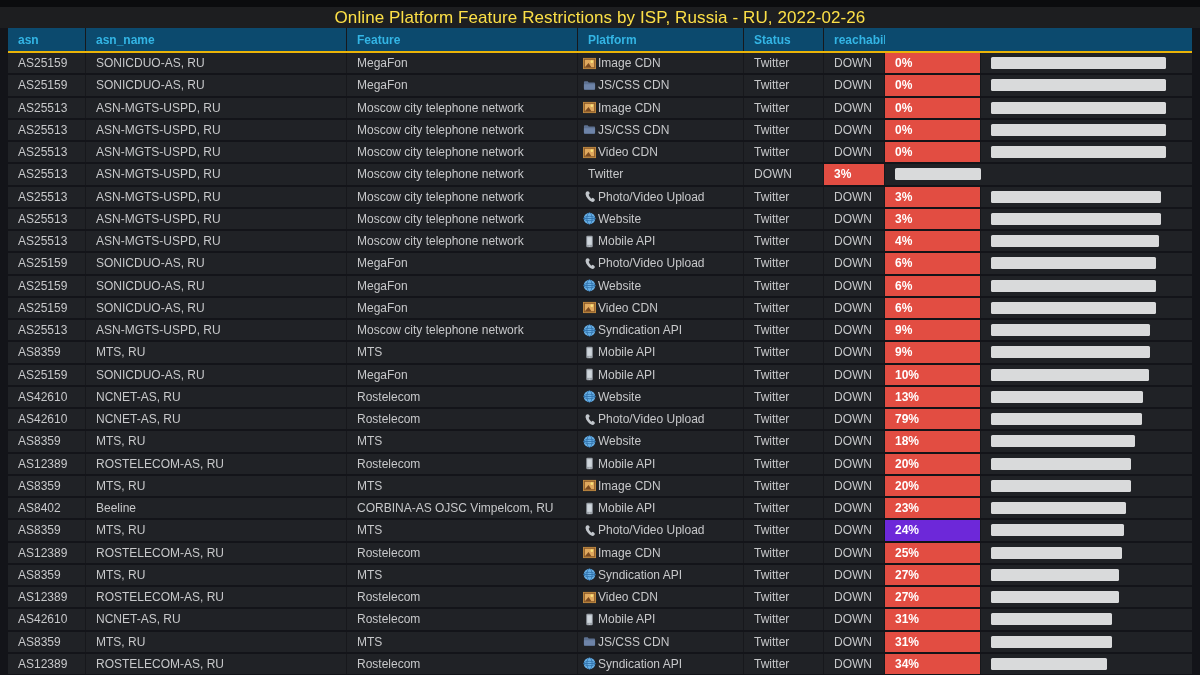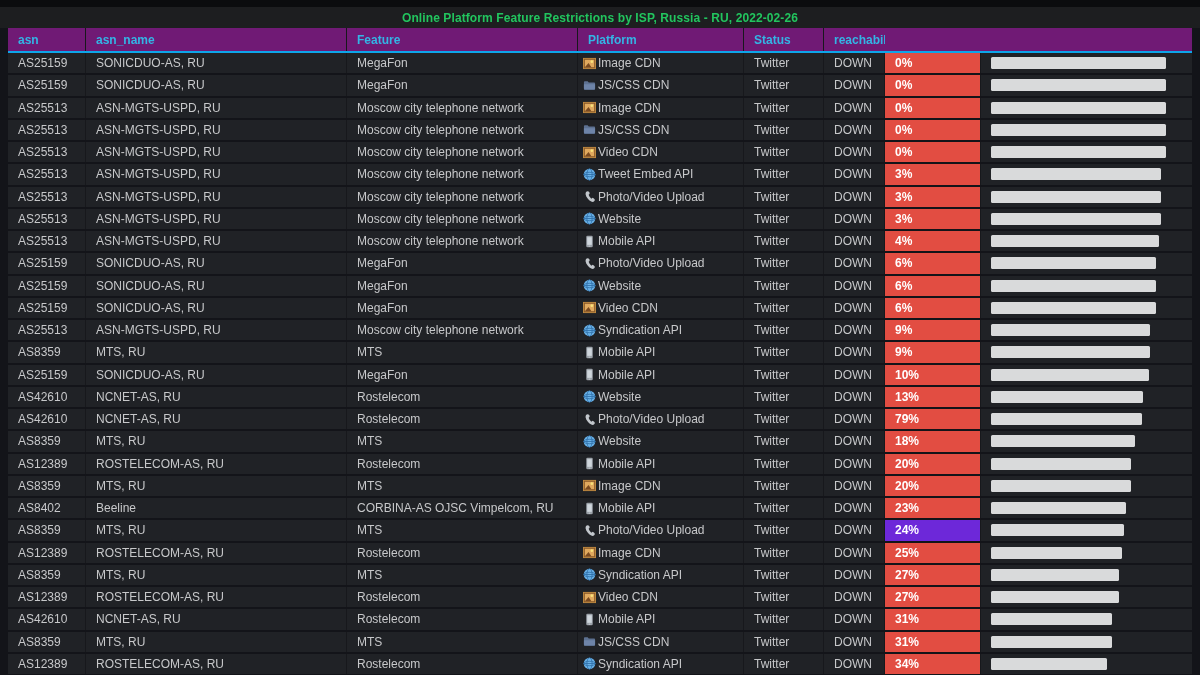--- a/index.html
+++ b/index.html
@@ -3,26 +3,26 @@
 <meta charset="utf-8">
 <style>
   html,body{margin:0;padding:0;background:#131419;font-family:"Liberation Sans",sans-serif;}
   #screen{position:relative;width:1200px;height:675px;background:#131419;overflow:hidden;}
 
   
   .top-strip{height:7px;background:#0b0c0e;}
 
   
   .panel-title{height:21px;background:#1d1e20;display:flex;align-items:center;justify-content:center;}
-  .panel-title span{color:#22c55e;font-size:12px;font-weight:bold;letter-spacing:.1px;}
+  .panel-title span{color:#fde047;font-size:17px;font-weight:normal;letter-spacing:.1px;}
 
   
   .table{margin:0 8px;width:1184px;}
   .tr,.thead{display:grid;grid-template-columns:78px 261px 231px 166px 80px 61px 96px 211px;}
-  .thead{height:23px;background:#701a75;border-bottom:2px solid #0ea5e9;}
+  .thead{height:23px;background:#0c4a6e;border-bottom:2px solid #eab308;}
   .th{display:flex;align-items:center;padding-left:10px;color:#33b5e5;font-size:12px;font-weight:bold;border-right:1px solid #17181c;box-sizing:border-box;overflow:hidden;white-space:nowrap;}
   .th:last-child{border-right:none;}
   .th .caret{font-size:8px;margin-left:5px;color:#33b5e5;}
 
   .tr{height:22.25px;background:#202226;border-bottom:2px solid #131419;box-sizing:border-box;}
   .td{display:flex;align-items:center;padding-left:10px;color:#c7c8ca;font-size:12px;border-right:1px solid #17181c;box-sizing:border-box;overflow:hidden;white-space:nowrap;}
   .td:last-child{border-right:none;}
 
   .c-feature{padding-left:5px;}
   .icon{display:none;margin-right:2px;line-height:0;flex:0 0 auto;}
@@ -198,611 +198,599 @@
     </div>
     <div class="td c-fail">
       <div class="bar" style="width: 175px; background: rgb(217, 218, 219);"></div>
     </div>
   </div>
 
   <div class="tr">
     <div class="td c-asn">AS25513</div>
     <div class="td c-asn-name">ASN-MGTS-USPD, RU</div>
     <div class="td c-isp">Moscow city telephone network</div>
+    <div class="td c-platform">Twitter</div>
+    <div class="td c-status">DOWN</div>
+    <div class="td c-reach">
+      <div class="reach-fill" style="background: rgb(226, 77, 66);">
+              <span>3%</span>
+            </div>
+    </div>
+    <div class="td c-fail">
+      <div class="bar" style="width: 169.75px; background: rgb(217, 218, 219);"></div>
+    </div>
+  </div>
+
+  <div class="tr">
+    <div class="td c-asn">AS25513</div>
+    <div class="td c-asn-name">ASN-MGTS-USPD, RU</div>
+    <div class="td c-isp">Moscow city telephone network</div>
+    <div class="td c-feature">
+
+      <span class="icon i-receiver show"><svg width="13" height="13" viewBox="0 0 14 14">
+                <path d="M3.2 2.2 q1.6-1.6 2.8-0.6 l1 1.2 q0.6 0.9-0.3 1.7 l-0.6 0.6 q0.3 1.8 2.8 4.2 l0.7-0.5 q0.9-0.7 1.7 0 l1.2 1.1 q0.9 1.1-0.7 2.4 q-1.7 1.4-4.8-1.1 q-2.1-1.7-3.5-4.1 q-1.5-2.8-0.3-4.9 Z" fill="#c2c7cc"></path>
+              </svg></span>
+
+      <span class="ftext">Photo/Video Upload</span>
+    </div>
+    <div class="td c-platform">Twitter</div>
+    <div class="td c-status">DOWN</div>
+    <div class="td c-reach">
+      <div class="reach-fill" style="background: rgb(226, 77, 66);">
+              <span>3%</span>
+            </div>
+    </div>
+    <div class="td c-fail">
+      <div class="bar" style="width: 169.75px; background: rgb(217, 218, 219);"></div>
+    </div>
+  </div>
+
+  <div class="tr">
+    <div class="td c-asn">AS25513</div>
+    <div class="td c-asn-name">ASN-MGTS-USPD, RU</div>
+    <div class="td c-isp">Moscow city telephone network</div>
     <div class="td c-feature">
       <span class="icon i-globe show"><svg width="13" height="13" viewBox="0 0 14 14">
                 <circle cx="7" cy="7" r="6.2" fill="#6ab2e8"></circle>
                 <g stroke="#2e6fa8" stroke-width="0.9" fill="none">
                   <ellipse cx="7" cy="7" rx="2.8" ry="6.2"></ellipse>
                   <ellipse cx="7" cy="7" rx="6.2" ry="2.4"></ellipse>
                   <line x1="0.8" y1="7" x2="13.2" y2="7"></line>
                 </g>
               </svg></span>
 
-      <span class="ftext">Tweet Embed API</span>
+      <span class="ftext">Website</span>
     </div>
     <div class="td c-platform">Twitter</div>
     <div class="td c-status">DOWN</div>
     <div class="td c-reach">
       <div class="reach-fill" style="background: rgb(226, 77, 66);">
               <span>3%</span>
             </div>
     </div>
     <div class="td c-fail">
       <div class="bar" style="width: 169.75px; background: rgb(217, 218, 219);"></div>
     </div>
   </div>
 
   <div class="tr">
     <div class="td c-asn">AS25513</div>
     <div class="td c-asn-name">ASN-MGTS-USPD, RU</div>
     <div class="td c-isp">Moscow city telephone network</div>
     <div class="td c-feature">
 
+      <span class="icon i-phone show"><svg width="13" height="13" viewBox="0 0 14 14">
+                <rect x="3.5" y="0.8" width="7" height="12.4" rx="1.4" fill="#9aa1a8"></rect>
+                <rect x="4.5" y="2.4" width="5" height="8.2" fill="#cfd6dc"></rect>
+                <rect x="6" y="11.6" width="2" height="0.9" rx="0.4" fill="#d6dadd"></rect>
+              </svg></span>
+      <span class="ftext">Mobile API</span>
+    </div>
+    <div class="td c-platform">Twitter</div>
+    <div class="td c-status">DOWN</div>
+    <div class="td c-reach">
+      <div class="reach-fill" style="background: rgb(226, 77, 66);">
+              <span>4%</span>
+            </div>
+    </div>
+    <div class="td c-fail">
+      <div class="bar" style="width: 168px; background: rgb(217, 218, 219);"></div>
+    </div>
+  </div>
+
+  <div class="tr">
+    <div class="td c-asn">AS25159</div>
+    <div class="td c-asn-name">SONICDUO-AS, RU</div>
+    <div class="td c-isp">MegaFon</div>
+    <div class="td c-feature">
+
       <span class="icon i-receiver show"><svg width="13" height="13" viewBox="0 0 14 14">
                 <path d="M3.2 2.2 q1.6-1.6 2.8-0.6 l1 1.2 q0.6 0.9-0.3 1.7 l-0.6 0.6 q0.3 1.8 2.8 4.2 l0.7-0.5 q0.9-0.7 1.7 0 l1.2 1.1 q0.9 1.1-0.7 2.4 q-1.7 1.4-4.8-1.1 q-2.1-1.7-3.5-4.1 q-1.5-2.8-0.3-4.9 Z" fill="#c2c7cc"></path>
               </svg></span>
 
       <span class="ftext">Photo/Video Upload</span>
     </div>
     <div class="td c-platform">Twitter</div>
     <div class="td c-status">DOWN</div>
     <div class="td c-reach">
       <div class="reach-fill" style="background: rgb(226, 77, 66);">
-              <span>3%</span>
-            </div>
-    </div>
-    <div class="td c-fail">
-      <div class="bar" style="width: 169.75px; background: rgb(217, 218, 219);"></div>
-    </div>
-  </div>
-
-  <div class="tr">
-    <div class="td c-asn">AS25513</div>
-    <div class="td c-asn-name">ASN-MGTS-USPD, RU</div>
-    <div class="td c-isp">Moscow city telephone network</div>
+              <span>6%</span>
+            </div>
+    </div>
+    <div class="td c-fail">
+      <div class="bar" style="width: 164.5px; background: rgb(217, 218, 219);"></div>
+    </div>
+  </div>
+
+  <div class="tr">
+    <div class="td c-asn">AS25159</div>
+    <div class="td c-asn-name">SONICDUO-AS, RU</div>
+    <div class="td c-isp">MegaFon</div>
     <div class="td c-feature">
       <span class="icon i-globe show"><svg width="13" height="13" viewBox="0 0 14 14">
                 <circle cx="7" cy="7" r="6.2" fill="#6ab2e8"></circle>
                 <g stroke="#2e6fa8" stroke-width="0.9" fill="none">
                   <ellipse cx="7" cy="7" rx="2.8" ry="6.2"></ellipse>
                   <ellipse cx="7" cy="7" rx="6.2" ry="2.4"></ellipse>
                   <line x1="0.8" y1="7" x2="13.2" y2="7"></line>
                 </g>
               </svg></span>
 
       <span class="ftext">Website</span>
     </div>
     <div class="td c-platform">Twitter</div>
     <div class="td c-status">DOWN</div>
     <div class="td c-reach">
       <div class="reach-fill" style="background: rgb(226, 77, 66);">
-              <span>3%</span>
-            </div>
-    </div>
-    <div class="td c-fail">
-      <div class="bar" style="width: 169.75px; background: rgb(217, 218, 219);"></div>
+              <span>6%</span>
+            </div>
+    </div>
+    <div class="td c-fail">
+      <div class="bar" style="width: 164.5px; background: rgb(217, 218, 219);"></div>
+    </div>
+  </div>
+
+  <div class="tr">
+    <div class="td c-asn">AS25159</div>
+    <div class="td c-asn-name">SONICDUO-AS, RU</div>
+    <div class="td c-isp">MegaFon</div>
+    <div class="td c-feature">
+
+      <span class="icon i-picture show"><svg width="13" height="13" viewBox="0 0 14 14">
+                <rect x="0.5" y="1.5" width="13" height="11" fill="#8a5a2a" stroke="#c08a40" stroke-width="1"></rect>
+                <rect x="2" y="3" width="10" height="8" fill="#e0a95e"></rect>
+                <circle cx="9.5" cy="5" r="1.4" fill="#f7e27a"></circle>
+                <path d="M2 11 L6 6.5 L9 11 Z" fill="#7a4a20"></path>
+              </svg></span>
+
+      <span class="ftext">Video CDN</span>
+    </div>
+    <div class="td c-platform">Twitter</div>
+    <div class="td c-status">DOWN</div>
+    <div class="td c-reach">
+      <div class="reach-fill" style="background: rgb(226, 77, 66);">
+              <span>6%</span>
+            </div>
+    </div>
+    <div class="td c-fail">
+      <div class="bar" style="width: 164.5px; background: rgb(217, 218, 219);"></div>
     </div>
   </div>
 
   <div class="tr">
     <div class="td c-asn">AS25513</div>
     <div class="td c-asn-name">ASN-MGTS-USPD, RU</div>
     <div class="td c-isp">Moscow city telephone network</div>
-    <div class="td c-feature">
-
-      <span class="icon i-phone show"><svg width="13" height="13" viewBox="0 0 14 14">
-                <rect x="3.5" y="0.8" width="7" height="12.4" rx="1.4" fill="#9aa1a8"></rect>
-                <rect x="4.5" y="2.4" width="5" height="8.2" fill="#cfd6dc"></rect>
-                <rect x="6" y="11.6" width="2" height="0.9" rx="0.4" fill="#d6dadd"></rect>
-              </svg></span>
-      <span class="ftext">Mobile API</span>
-    </div>
-    <div class="td c-platform">Twitter</div>
-    <div class="td c-status">DOWN</div>
-    <div class="td c-reach">
-      <div class="reach-fill" style="background: rgb(226, 77, 66);">
-              <span>4%</span>
-            </div>
-    </div>
-    <div class="td c-fail">
-      <div class="bar" style="width: 168px; background: rgb(217, 218, 219);"></div>
-    </div>
-  </div>
-
-  <div class="tr">
-    <div class="td c-asn">AS25159</div>
-    <div class="td c-asn-name">SONICDUO-AS, RU</div>
-    <div class="td c-isp">MegaFon</div>
-    <div class="td c-feature">
-
-      <span class="icon i-receiver show"><svg width="13" height="13" viewBox="0 0 14 14">
-                <path d="M3.2 2.2 q1.6-1.6 2.8-0.6 l1 1.2 q0.6 0.9-0.3 1.7 l-0.6 0.6 q0.3 1.8 2.8 4.2 l0.7-0.5 q0.9-0.7 1.7 0 l1.2 1.1 q0.9 1.1-0.7 2.4 q-1.7 1.4-4.8-1.1 q-2.1-1.7-3.5-4.1 q-1.5-2.8-0.3-4.9 Z" fill="#c2c7cc"></path>
-              </svg></span>
-
-      <span class="ftext">Photo/Video Upload</span>
-    </div>
-    <div class="td c-platform">Twitter</div>
-    <div class="td c-status">DOWN</div>
-    <div class="td c-reach">
-      <div class="reach-fill" style="background: rgb(226, 77, 66);">
-              <span>6%</span>
-            </div>
-    </div>
-    <div class="td c-fail">
-      <div class="bar" style="width: 164.5px; background: rgb(217, 218, 219);"></div>
-    </div>
-  </div>
-
-  <div class="tr">
-    <div class="td c-asn">AS25159</div>
-    <div class="td c-asn-name">SONICDUO-AS, RU</div>
-    <div class="td c-isp">MegaFon</div>
     <div class="td c-feature">
       <span class="icon i-globe show"><svg width="13" height="13" viewBox="0 0 14 14">
                 <circle cx="7" cy="7" r="6.2" fill="#6ab2e8"></circle>
                 <g stroke="#2e6fa8" stroke-width="0.9" fill="none">
                   <ellipse cx="7" cy="7" rx="2.8" ry="6.2"></ellipse>
                   <ellipse cx="7" cy="7" rx="6.2" ry="2.4"></ellipse>
                   <line x1="0.8" y1="7" x2="13.2" y2="7"></line>
                 </g>
               </svg></span>
 
-      <span class="ftext">Website</span>
-    </div>
-    <div class="td c-platform">Twitter</div>
-    <div class="td c-status">DOWN</div>
-    <div class="td c-reach">
-      <div class="reach-fill" style="background: rgb(226, 77, 66);">
-              <span>6%</span>
-            </div>
-    </div>
-    <div class="td c-fail">
-      <div class="bar" style="width: 164.5px; background: rgb(217, 218, 219);"></div>
+      <span class="ftext">Syndication API</span>
+    </div>
+    <div class="td c-platform">Twitter</div>
+    <div class="td c-status">DOWN</div>
+    <div class="td c-reach">
+      <div class="reach-fill" style="background: rgb(226, 77, 66);">
+              <span>9%</span>
+            </div>
+    </div>
+    <div class="td c-fail">
+      <div class="bar" style="width: 159.25px; background: rgb(217, 218, 219);"></div>
+    </div>
+  </div>
+
+  <div class="tr">
+    <div class="td c-asn">AS8359</div>
+    <div class="td c-asn-name">MTS, RU</div>
+    <div class="td c-isp">MTS</div>
+    <div class="td c-feature">
+
+      <span class="icon i-phone show"><svg width="13" height="13" viewBox="0 0 14 14">
+                <rect x="3.5" y="0.8" width="7" height="12.4" rx="1.4" fill="#9aa1a8"></rect>
+                <rect x="4.5" y="2.4" width="5" height="8.2" fill="#cfd6dc"></rect>
+                <rect x="6" y="11.6" width="2" height="0.9" rx="0.4" fill="#d6dadd"></rect>
+              </svg></span>
+      <span class="ftext">Mobile API</span>
+    </div>
+    <div class="td c-platform">Twitter</div>
+    <div class="td c-status">DOWN</div>
+    <div class="td c-reach">
+      <div class="reach-fill" style="background: rgb(226, 77, 66);">
+              <span>9%</span>
+            </div>
+    </div>
+    <div class="td c-fail">
+      <div class="bar" style="width: 159.25px; background: rgb(217, 218, 219);"></div>
     </div>
   </div>
 
   <div class="tr">
     <div class="td c-asn">AS25159</div>
     <div class="td c-asn-name">SONICDUO-AS, RU</div>
     <div class="td c-isp">MegaFon</div>
     <div class="td c-feature">
 
-      <span class="icon i-picture show"><svg width="13" height="13" viewBox="0 0 14 14">
-                <rect x="0.5" y="1.5" width="13" height="11" fill="#8a5a2a" stroke="#c08a40" stroke-width="1"></rect>
-                <rect x="2" y="3" width="10" height="8" fill="#e0a95e"></rect>
-                <circle cx="9.5" cy="5" r="1.4" fill="#f7e27a"></circle>
-                <path d="M2 11 L6 6.5 L9 11 Z" fill="#7a4a20"></path>
-              </svg></span>
-
-      <span class="ftext">Video CDN</span>
-    </div>
-    <div class="td c-platform">Twitter</div>
-    <div class="td c-status">DOWN</div>
-    <div class="td c-reach">
-      <div class="reach-fill" style="background: rgb(226, 77, 66);">
-              <span>6%</span>
-            </div>
-    </div>
-    <div class="td c-fail">
-      <div class="bar" style="width: 164.5px; background: rgb(217, 218, 219);"></div>
-    </div>
-  </div>
-
-  <div class="tr">
-    <div class="td c-asn">AS25513</div>
-    <div class="td c-asn-name">ASN-MGTS-USPD, RU</div>
-    <div class="td c-isp">Moscow city telephone network</div>
+      <span class="icon i-phone show"><svg width="13" height="13" viewBox="0 0 14 14">
+                <rect x="3.5" y="0.8" width="7" height="12.4" rx="1.4" fill="#9aa1a8"></rect>
+                <rect x="4.5" y="2.4" width="5" height="8.2" fill="#cfd6dc"></rect>
+                <rect x="6" y="11.6" width="2" height="0.9" rx="0.4" fill="#d6dadd"></rect>
+              </svg></span>
+      <span class="ftext">Mobile API</span>
+    </div>
+    <div class="td c-platform">Twitter</div>
+    <div class="td c-status">DOWN</div>
+    <div class="td c-reach">
+      <div class="reach-fill" style="background: rgb(226, 77, 66);">
+              <span>10%</span>
+            </div>
+    </div>
+    <div class="td c-fail">
+      <div class="bar" style="width: 157.5px; background: rgb(217, 218, 219);"></div>
+    </div>
+  </div>
+
+  <div class="tr">
+    <div class="td c-asn">AS42610</div>
+    <div class="td c-asn-name">NCNET-AS, RU</div>
+    <div class="td c-isp">Rostelecom</div>
     <div class="td c-feature">
       <span class="icon i-globe show"><svg width="13" height="13" viewBox="0 0 14 14">
                 <circle cx="7" cy="7" r="6.2" fill="#6ab2e8"></circle>
                 <g stroke="#2e6fa8" stroke-width="0.9" fill="none">
                   <ellipse cx="7" cy="7" rx="2.8" ry="6.2"></ellipse>
                   <ellipse cx="7" cy="7" rx="6.2" ry="2.4"></ellipse>
                   <line x1="0.8" y1="7" x2="13.2" y2="7"></line>
                 </g>
               </svg></span>
 
-      <span class="ftext">Syndication API</span>
-    </div>
-    <div class="td c-platform">Twitter</div>
-    <div class="td c-status">DOWN</div>
-    <div class="td c-reach">
-      <div class="reach-fill" style="background: rgb(226, 77, 66);">
-              <span>9%</span>
-            </div>
-    </div>
-    <div class="td c-fail">
-      <div class="bar" style="width: 159.25px; background: rgb(217, 218, 219);"></div>
+      <span class="ftext">Website</span>
+    </div>
+    <div class="td c-platform">Twitter</div>
+    <div class="td c-status">DOWN</div>
+    <div class="td c-reach">
+      <div class="reach-fill" style="background: rgb(226, 77, 66);">
+              <span>13%</span>
+            </div>
+    </div>
+    <div class="td c-fail">
+      <div class="bar" style="width: 152.25px; background: rgb(217, 218, 219);"></div>
+    </div>
+  </div>
+
+  <div class="tr">
+    <div class="td c-asn">AS42610</div>
+    <div class="td c-asn-name">NCNET-AS, RU</div>
+    <div class="td c-isp">Rostelecom</div>
+    <div class="td c-feature">
+
+      <span class="icon i-receiver show"><svg width="13" height="13" viewBox="0 0 14 14">
+                <path d="M3.2 2.2 q1.6-1.6 2.8-0.6 l1 1.2 q0.6 0.9-0.3 1.7 l-0.6 0.6 q0.3 1.8 2.8 4.2 l0.7-0.5 q0.9-0.7 1.7 0 l1.2 1.1 q0.9 1.1-0.7 2.4 q-1.7 1.4-4.8-1.1 q-2.1-1.7-3.5-4.1 q-1.5-2.8-0.3-4.9 Z" fill="#c2c7cc"></path>
+              </svg></span>
+
+      <span class="ftext">Photo/Video Upload</span>
+    </div>
+    <div class="td c-platform">Twitter</div>
+    <div class="td c-status">DOWN</div>
+    <div class="td c-reach">
+      <div class="reach-fill" style="background: rgb(226, 77, 66);">
+              <span>79%</span>
+            </div>
+    </div>
+    <div class="td c-fail">
+      <div class="bar" style="width: 150.5px; background: rgb(217, 218, 219);"></div>
     </div>
   </div>
 
   <div class="tr">
     <div class="td c-asn">AS8359</div>
     <div class="td c-asn-name">MTS, RU</div>
     <div class="td c-isp">MTS</div>
-    <div class="td c-feature">
-
-      <span class="icon i-phone show"><svg width="13" height="13" viewBox="0 0 14 14">
-                <rect x="3.5" y="0.8" width="7" height="12.4" rx="1.4" fill="#9aa1a8"></rect>
-                <rect x="4.5" y="2.4" width="5" height="8.2" fill="#cfd6dc"></rect>
-                <rect x="6" y="11.6" width="2" height="0.9" rx="0.4" fill="#d6dadd"></rect>
-              </svg></span>
-      <span class="ftext">Mobile API</span>
-    </div>
-    <div class="td c-platform">Twitter</div>
-    <div class="td c-status">DOWN</div>
-    <div class="td c-reach">
-      <div class="reach-fill" style="background: rgb(226, 77, 66);">
-              <span>9%</span>
-            </div>
-    </div>
-    <div class="td c-fail">
-      <div class="bar" style="width: 159.25px; background: rgb(217, 218, 219);"></div>
-    </div>
-  </div>
-
-  <div class="tr">
-    <div class="td c-asn">AS25159</div>
-    <div class="td c-asn-name">SONICDUO-AS, RU</div>
-    <div class="td c-isp">MegaFon</div>
-    <div class="td c-feature">
-
-      <span class="icon i-phone show"><svg width="13" height="13" viewBox="0 0 14 14">
-                <rect x="3.5" y="0.8" width="7" height="12.4" rx="1.4" fill="#9aa1a8"></rect>
-                <rect x="4.5" y="2.4" width="5" height="8.2" fill="#cfd6dc"></rect>
-                <rect x="6" y="11.6" width="2" height="0.9" rx="0.4" fill="#d6dadd"></rect>
-              </svg></span>
-      <span class="ftext">Mobile API</span>
-    </div>
-    <div class="td c-platform">Twitter</div>
-    <div class="td c-status">DOWN</div>
-    <div class="td c-reach">
-      <div class="reach-fill" style="background: rgb(226, 77, 66);">
-              <span>10%</span>
-            </div>
-    </div>
-    <div class="td c-fail">
-      <div class="bar" style="width: 157.5px; background: rgb(217, 218, 219);"></div>
-    </div>
-  </div>
-
-  <div class="tr">
-    <div class="td c-asn">AS42610</div>
-    <div class="td c-asn-name">NCNET-AS, RU</div>
-    <div class="td c-isp">Rostelecom</div>
     <div class="td c-feature">
       <span class="icon i-globe show"><svg width="13" height="13" viewBox="0 0 14 14">
                 <circle cx="7" cy="7" r="6.2" fill="#6ab2e8"></circle>
                 <g stroke="#2e6fa8" stroke-width="0.9" fill="none">
                   <ellipse cx="7" cy="7" rx="2.8" ry="6.2"></ellipse>
                   <ellipse cx="7" cy="7" rx="6.2" ry="2.4"></ellipse>
                   <line x1="0.8" y1="7" x2="13.2" y2="7"></line>
                 </g>
               </svg></span>
 
       <span class="ftext">Website</span>
     </div>
     <div class="td c-platform">Twitter</div>
     <div class="td c-status">DOWN</div>
     <div class="td c-reach">
       <div class="reach-fill" style="background: rgb(226, 77, 66);">
-              <span>13%</span>
-            </div>
-    </div>
-    <div class="td c-fail">
-      <div class="bar" style="width: 152.25px; background: rgb(217, 218, 219);"></div>
-    </div>
-  </div>
-
-  <div class="tr">
-    <div class="td c-asn">AS42610</div>
-    <div class="td c-asn-name">NCNET-AS, RU</div>
+              <span>18%</span>
+            </div>
+    </div>
+    <div class="td c-fail">
+      <div class="bar" style="width: 143.5px; background: rgb(217, 218, 219);"></div>
+    </div>
+  </div>
+
+  <div class="tr">
+    <div class="td c-asn">AS12389</div>
+    <div class="td c-asn-name">ROSTELECOM-AS, RU</div>
     <div class="td c-isp">Rostelecom</div>
+    <div class="td c-feature">
+
+      <span class="icon i-phone show"><svg width="13" height="13" viewBox="0 0 14 14">
+                <rect x="3.5" y="0.8" width="7" height="12.4" rx="1.4" fill="#9aa1a8"></rect>
+                <rect x="4.5" y="2.4" width="5" height="8.2" fill="#cfd6dc"></rect>
+                <rect x="6" y="11.6" width="2" height="0.9" rx="0.4" fill="#d6dadd"></rect>
+              </svg></span>
+      <span class="ftext">Mobile API</span>
+    </div>
+    <div class="td c-platform">Twitter</div>
+    <div class="td c-status">DOWN</div>
+    <div class="td c-reach">
+      <div class="reach-fill" style="background: rgb(226, 77, 66);">
+              <span>20%</span>
+            </div>
+    </div>
+    <div class="td c-fail">
+      <div class="bar" style="width: 140px; background: rgb(217, 218, 219);"></div>
+    </div>
+  </div>
+
+  <div class="tr">
+    <div class="td c-asn">AS8359</div>
+    <div class="td c-asn-name">MTS, RU</div>
+    <div class="td c-isp">MTS</div>
+    <div class="td c-feature">
+
+      <span class="icon i-picture show"><svg width="13" height="13" viewBox="0 0 14 14">
+                <rect x="0.5" y="1.5" width="13" height="11" fill="#8a5a2a" stroke="#c08a40" stroke-width="1"></rect>
+                <rect x="2" y="3" width="10" height="8" fill="#e0a95e"></rect>
+                <circle cx="9.5" cy="5" r="1.4" fill="#f7e27a"></circle>
+                <path d="M2 11 L6 6.5 L9 11 Z" fill="#7a4a20"></path>
+              </svg></span>
+
+      <span class="ftext">Image CDN</span>
+    </div>
+    <div class="td c-platform">Twitter</div>
+    <div class="td c-status">DOWN</div>
+    <div class="td c-reach">
+      <div class="reach-fill" style="background: rgb(226, 77, 66);">
+              <span>20%</span>
+            </div>
+    </div>
+    <div class="td c-fail">
+      <div class="bar" style="width: 140px; background: rgb(217, 218, 219);"></div>
+    </div>
+  </div>
+
+  <div class="tr">
+    <div class="td c-asn">AS8402</div>
+    <div class="td c-isp">Beeline</div>
+    <div class="td c-asn-name">CORBINA-AS OJSC Vimpelcom, RU</div>
+    <div class="td c-feature">
+
+      <span class="icon i-phone show"><svg width="13" height="13" viewBox="0 0 14 14">
+                <rect x="3.5" y="0.8" width="7" height="12.4" rx="1.4" fill="#9aa1a8"></rect>
+                <rect x="4.5" y="2.4" width="5" height="8.2" fill="#cfd6dc"></rect>
+                <rect x="6" y="11.6" width="2" height="0.9" rx="0.4" fill="#d6dadd"></rect>
+              </svg></span>
+      <span class="ftext">Mobile API</span>
+    </div>
+    <div class="td c-platform">Twitter</div>
+    <div class="td c-status">DOWN</div>
+    <div class="td c-reach">
+      <div class="reach-fill" style="background: rgb(226, 77, 66); align-items: center;">
+              <span>23%</span>
+            </div>
+    </div>
+    <div class="td c-fail">
+      <div class="bar" style="width: 134.75px; background: rgb(217, 218, 219);"></div>
+    </div>
+  </div>
+
+  <div class="tr">
+    <div class="td c-asn">AS8359</div>
+    <div class="td c-asn-name">MTS, RU</div>
+    <div class="td c-isp">MTS</div>
     <div class="td c-feature">
 
       <span class="icon i-receiver show"><svg width="13" height="13" viewBox="0 0 14 14">
                 <path d="M3.2 2.2 q1.6-1.6 2.8-0.6 l1 1.2 q0.6 0.9-0.3 1.7 l-0.6 0.6 q0.3 1.8 2.8 4.2 l0.7-0.5 q0.9-0.7 1.7 0 l1.2 1.1 q0.9 1.1-0.7 2.4 q-1.7 1.4-4.8-1.1 q-2.1-1.7-3.5-4.1 q-1.5-2.8-0.3-4.9 Z" fill="#c2c7cc"></path>
               </svg></span>
 
       <span class="ftext">Photo/Video Upload</span>
     </div>
     <div class="td c-platform">Twitter</div>
     <div class="td c-status">DOWN</div>
     <div class="td c-reach">
-      <div class="reach-fill" style="background: rgb(226, 77, 66);">
-              <span>79%</span>
-            </div>
-    </div>
-    <div class="td c-fail">
-      <div class="bar" style="width: 150.5px; background: rgb(217, 218, 219);"></div>
+      <div class="reach-fill" style="background: #6d28d9;">
+              <span>24%</span>
+            </div>
+    </div>
+    <div class="td c-fail">
+      <div class="bar" style="width: 133px; background: rgb(217, 218, 219);"></div>
+    </div>
+  </div>
+
+  <div class="tr">
+    <div class="td c-asn">AS12389</div>
+    <div class="td c-asn-name">ROSTELECOM-AS, RU</div>
+    <div class="td c-isp">Rostelecom</div>
+    <div class="td c-feature">
+
+      <span class="icon i-picture show"><svg width="13" height="13" viewBox="0 0 14 14">
+                <rect x="0.5" y="1.5" width="13" height="11" fill="#8a5a2a" stroke="#c08a40" stroke-width="1"></rect>
+                <rect x="2" y="3" width="10" height="8" fill="#e0a95e"></rect>
+                <circle cx="9.5" cy="5" r="1.4" fill="#f7e27a"></circle>
+                <path d="M2 11 L6 6.5 L9 11 Z" fill="#7a4a20"></path>
+              </svg></span>
+
+      <span class="ftext">Image CDN</span>
+    </div>
+    <div class="td c-platform">Twitter</div>
+    <div class="td c-status">DOWN</div>
+    <div class="td c-reach">
+      <div class="reach-fill" style="background: rgb(226, 77, 66);">
+              <span>25%</span>
+            </div>
+    </div>
+    <div class="td c-fail">
+      <div class="bar" style="width: 131.25px; background: rgb(217, 218, 219);"></div>
     </div>
   </div>
 
   <div class="tr">
     <div class="td c-asn">AS8359</div>
     <div class="td c-asn-name">MTS, RU</div>
     <div class="td c-isp">MTS</div>
     <div class="td c-feature">
       <span class="icon i-globe show"><svg width="13" height="13" viewBox="0 0 14 14">
                 <circle cx="7" cy="7" r="6.2" fill="#6ab2e8"></circle>
                 <g stroke="#2e6fa8" stroke-width="0.9" fill="none">
                   <ellipse cx="7" cy="7" rx="2.8" ry="6.2"></ellipse>
                   <ellipse cx="7" cy="7" rx="6.2" ry="2.4"></ellipse>
                   <line x1="0.8" y1="7" x2="13.2" y2="7"></line>
                 </g>
               </svg></span>
 
-      <span class="ftext">Website</span>
-    </div>
-    <div class="td c-platform">Twitter</div>
-    <div class="td c-status">DOWN</div>
-    <div class="td c-reach">
-      <div class="reach-fill" style="background: rgb(226, 77, 66);">
-              <span>18%</span>
-            </div>
-    </div>
-    <div class="td c-fail">
-      <div class="bar" style="width: 143.5px; background: rgb(217, 218, 219);"></div>
+      <span class="ftext">Syndication API</span>
+    </div>
+    <div class="td c-platform">Twitter</div>
+    <div class="td c-status">DOWN</div>
+    <div class="td c-reach">
+      <div class="reach-fill" style="background: rgb(226, 77, 66);">
+              <span>27%</span>
+            </div>
+    </div>
+    <div class="td c-fail">
+      <div class="bar" style="width: 127.75px; background: rgb(217, 218, 219);"></div>
     </div>
   </div>
 
   <div class="tr">
     <div class="td c-asn">AS12389</div>
     <div class="td c-asn-name">ROSTELECOM-AS, RU</div>
     <div class="td c-isp">Rostelecom</div>
-    <div class="td c-feature">
-
-      <span class="icon i-phone show"><svg width="13" height="13" viewBox="0 0 14 14">
-                <rect x="3.5" y="0.8" width="7" height="12.4" rx="1.4" fill="#9aa1a8"></rect>
-                <rect x="4.5" y="2.4" width="5" height="8.2" fill="#cfd6dc"></rect>
-                <rect x="6" y="11.6" width="2" height="0.9" rx="0.4" fill="#d6dadd"></rect>
-              </svg></span>
-      <span class="ftext">Mobile API</span>
-    </div>
-    <div class="td c-platform">Twitter</div>
-    <div class="td c-status">DOWN</div>
-    <div class="td c-reach">
-      <div class="reach-fill" style="background: rgb(226, 77, 66);">
-              <span>20%</span>
-            </div>
-    </div>
-    <div class="td c-fail">
-      <div class="bar" style="width: 140px; background: rgb(217, 218, 219);"></div>
-    </div>
-  </div>
-
-  <div class="tr">
-    <div class="td c-asn">AS8359</div>
-    <div class="td c-asn-name">MTS, RU</div>
-    <div class="td c-isp">MTS</div>
     <div class="td c-feature">
 
       <span class="icon i-picture show"><svg width="13" height="13" viewBox="0 0 14 14">
                 <rect x="0.5" y="1.5" width="13" height="11" fill="#8a5a2a" stroke="#c08a40" stroke-width="1"></rect>
                 <rect x="2" y="3" width="10" height="8" fill="#e0a95e"></rect>
                 <circle cx="9.5" cy="5" r="1.4" fill="#f7e27a"></circle>
                 <path d="M2 11 L6 6.5 L9 11 Z" fill="#7a4a20"></path>
               </svg></span>
 
-      <span class="ftext">Image CDN</span>
-    </div>
-    <div class="td c-platform">Twitter</div>
-    <div class="td c-status">DOWN</div>
-    <div class="td c-reach">
-      <div class="reach-fill" style="background: rgb(226, 77, 66);">
-              <span>20%</span>
-            </div>
-    </div>
-    <div class="td c-fail">
-      <div class="bar" style="width: 140px; background: rgb(217, 218, 219);"></div>
-    </div>
-  </div>
-
-  <div class="tr">
-    <div class="td c-asn">AS8402</div>
-    <div class="td c-isp">Beeline</div>
-    <div class="td c-asn-name">CORBINA-AS OJSC Vimpelcom, RU</div>
+      <span class="ftext">Video CDN</span>
+    </div>
+    <div class="td c-platform">Twitter</div>
+    <div class="td c-status">DOWN</div>
+    <div class="td c-reach">
+      <div class="reach-fill" style="background: rgb(226, 77, 66);">
+              <span>27%</span>
+            </div>
+    </div>
+    <div class="td c-fail">
+      <div class="bar" style="width: 127.75px; background: rgb(217, 218, 219);"></div>
+    </div>
+  </div>
+
+  <div class="tr">
+    <div class="td c-asn">AS42610</div>
+    <div class="td c-asn-name">NCNET-AS, RU</div>
+    <div class="td c-isp">Rostelecom</div>
     <div class="td c-feature">
 
       <span class="icon i-phone show"><svg width="13" height="13" viewBox="0 0 14 14">
                 <rect x="3.5" y="0.8" width="7" height="12.4" rx="1.4" fill="#9aa1a8"></rect>
                 <rect x="4.5" y="2.4" width="5" height="8.2" fill="#cfd6dc"></rect>
                 <rect x="6" y="11.6" width="2" height="0.9" rx="0.4" fill="#d6dadd"></rect>
               </svg></span>
       <span class="ftext">Mobile API</span>
     </div>
     <div class="td c-platform">Twitter</div>
     <div class="td c-status">DOWN</div>
     <div class="td c-reach">
-      <div class="reach-fill" style="background: rgb(226, 77, 66); align-items: center;">
-              <span>23%</span>
-            </div>
-    </div>
-    <div class="td c-fail">
-      <div class="bar" style="width: 134.75px; background: rgb(217, 218, 219);"></div>
+      <div class="reach-fill" style="background: rgb(226, 77, 66);">
+              <span>31%</span>
+            </div>
+    </div>
+    <div class="td c-fail">
+      <div class="bar" style="width: 120.75px; background: rgb(217, 218, 219);"></div>
     </div>
   </div>
 
   <div class="tr">
     <div class="td c-asn">AS8359</div>
     <div class="td c-asn-name">MTS, RU</div>
     <div class="td c-isp">MTS</div>
     <div class="td c-feature">
 
-      <span class="icon i-receiver show"><svg width="13" height="13" viewBox="0 0 14 14">
-                <path d="M3.2 2.2 q1.6-1.6 2.8-0.6 l1 1.2 q0.6 0.9-0.3 1.7 l-0.6 0.6 q0.3 1.8 2.8 4.2 l0.7-0.5 q0.9-0.7 1.7 0 l1.2 1.1 q0.9 1.1-0.7 2.4 q-1.7 1.4-4.8-1.1 q-2.1-1.7-3.5-4.1 q-1.5-2.8-0.3-4.9 Z" fill="#c2c7cc"></path>
-              </svg></span>
-
-      <span class="ftext">Photo/Video Upload</span>
-    </div>
-    <div class="td c-platform">Twitter</div>
-    <div class="td c-status">DOWN</div>
-    <div class="td c-reach">
-      <div class="reach-fill" style="background: #6d28d9;">
-              <span>24%</span>
-            </div>
-    </div>
-    <div class="td c-fail">
-      <div class="bar" style="width: 133px; background: rgb(217, 218, 219);"></div>
+      <span class="icon i-folder show"><svg width="13" height="13" viewBox="0 0 14 14">
+                <path d="M1 3.5 q0-1 1-1 h3 l1.2 1.4 h5.8 q1 0 1 1 v6 q0 1-1 1 h-10 q-1 0-1-1 Z" fill="#5d7191"></path>
+                <path d="M1 5.6 h12 v4.3 q0 1-1 1 h-10 q-1 0-1-1 Z" fill="#6e84a8"></path>
+              </svg></span>
+
+      <span class="ftext">JS/CSS CDN</span>
+    </div>
+    <div class="td c-platform">Twitter</div>
+    <div class="td c-status">DOWN</div>
+    <div class="td c-reach">
+      <div class="reach-fill" style="background: rgb(226, 77, 66);">
+              <span>31%</span>
+            </div>
+    </div>
+    <div class="td c-fail">
+      <div class="bar" style="width: 120.75px; background: rgb(217, 218, 219);"></div>
     </div>
   </div>
 
   <div class="tr">
     <div class="td c-asn">AS12389</div>
     <div class="td c-asn-name">ROSTELECOM-AS, RU</div>
     <div class="td c-isp">Rostelecom</div>
-    <div class="td c-feature">
-
-      <span class="icon i-picture show"><svg width="13" height="13" viewBox="0 0 14 14">
-                <rect x="0.5" y="1.5" width="13" height="11" fill="#8a5a2a" stroke="#c08a40" stroke-width="1"></rect>
-                <rect x="2" y="3" width="10" height="8" fill="#e0a95e"></rect>
-                <circle cx="9.5" cy="5" r="1.4" fill="#f7e27a"></circle>
-                <path d="M2 11 L6 6.5 L9 11 Z" fill="#7a4a20"></path>
-              </svg></span>
-
-      <span class="ftext">Image CDN</span>
-    </div>
-    <div class="td c-platform">Twitter</div>
-    <div class="td c-status">DOWN</div>
-    <div class="td c-reach">
-      <div class="reach-fill" style="background: rgb(226, 77, 66);">
-              <span>25%</span>
-            </div>
-    </div>
-    <div class="td c-fail">
-      <div class="bar" style="width: 131.25px; background: rgb(217, 218, 219);"></div>
-    </div>
-  </div>
-
-  <div class="tr">
-    <div class="td c-asn">AS8359</div>
-    <div class="td c-asn-name">MTS, RU</div>
-    <div class="td c-isp">MTS</div>
     <div class="td c-feature">
       <span class="icon i-globe show"><svg width="13" height="13" viewBox="0 0 14 14">
                 <circle cx="7" cy="7" r="6.2" fill="#6ab2e8"></circle>
                 <g stroke="#2e6fa8" stroke-width="0.9" fill="none">
                   <ellipse cx="7" cy="7" rx="2.8" ry="6.2"></ellipse>
                   <ellipse cx="7" cy="7" rx="6.2" ry="2.4"></ellipse>
                   <line x1="0.8" y1="7" x2="13.2" y2="7"></line>
                 </g>
               </svg></span>
 
       <span class="ftext">Syndication API</span>
     </div>
     <div class="td c-platform">Twitter</div>
     <div class="td c-status">DOWN</div>
     <div class="td c-reach">
       <div class="reach-fill" style="background: rgb(226, 77, 66);">
-              <span>27%</span>
-            </div>
-    </div>
-    <div class="td c-fail">
-      <div class="bar" style="width: 127.75px; background: rgb(217, 218, 219);"></div>
-    </div>
-  </div>
-
-  <div class="tr">
-    <div class="td c-asn">AS12389</div>
-    <div class="td c-asn-name">ROSTELECOM-AS, RU</div>
-    <div class="td c-isp">Rostelecom</div>
-    <div class="td c-feature">
-
-      <span class="icon i-picture show"><svg width="13" height="13" viewBox="0 0 14 14">
-                <rect x="0.5" y="1.5" width="13" height="11" fill="#8a5a2a" stroke="#c08a40" stroke-width="1"></rect>
-                <rect x="2" y="3" width="10" height="8" fill="#e0a95e"></rect>
-                <circle cx="9.5" cy="5" r="1.4" fill="#f7e27a"></circle>
-                <path d="M2 11 L6 6.5 L9 11 Z" fill="#7a4a20"></path>
-              </svg></span>
-
-      <span class="ftext">Video CDN</span>
-    </div>
-    <div class="td c-platform">Twitter</div>
-    <div class="td c-status">DOWN</div>
-    <div class="td c-reach">
-      <div class="reach-fill" style="background: rgb(226, 77, 66);">
-              <span>27%</span>
-            </div>
-    </div>
-    <div class="td c-fail">
-      <div class="bar" style="width: 127.75px; background: rgb(217, 218, 219);"></div>
-    </div>
-  </div>
-
-  <div class="tr">
-    <div class="td c-asn">AS42610</div>
-    <div class="td c-asn-name">NCNET-AS, RU</div>
-    <div class="td c-isp">Rostelecom</div>
-    <div class="td c-feature">
-
-      <span class="icon i-phone show"><svg width="13" height="13" viewBox="0 0 14 14">
-                <rect x="3.5" y="0.8" width="7" height="12.4" rx="1.4" fill="#9aa1a8"></rect>
-                <rect x="4.5" y="2.4" width="5" height="8.2" fill="#cfd6dc"></rect>
-                <rect x="6" y="11.6" width="2" height="0.9" rx="0.4" fill="#d6dadd"></rect>
-              </svg></span>
-      <span class="ftext">Mobile API</span>
-    </div>
-    <div class="td c-platform">Twitter</div>
-    <div class="td c-status">DOWN</div>
-    <div class="td c-reach">
-      <div class="reach-fill" style="background: rgb(226, 77, 66);">
-              <span>31%</span>
-            </div>
-    </div>
-    <div class="td c-fail">
-      <div class="bar" style="width: 120.75px; background: rgb(217, 218, 219);"></div>
-    </div>
-  </div>
-
-  <div class="tr">
-    <div class="td c-asn">AS8359</div>
-    <div class="td c-asn-name">MTS, RU</div>
-    <div class="td c-isp">MTS</div>
-    <div class="td c-feature">
-
-      <span class="icon i-folder show"><svg width="13" height="13" viewBox="0 0 14 14">
-                <path d="M1 3.5 q0-1 1-1 h3 l1.2 1.4 h5.8 q1 0 1 1 v6 q0 1-1 1 h-10 q-1 0-1-1 Z" fill="#5d7191"></path>
-                <path d="M1 5.6 h12 v4.3 q0 1-1 1 h-10 q-1 0-1-1 Z" fill="#6e84a8"></path>
-              </svg></span>
-
-      <span class="ftext">JS/CSS CDN</span>
-    </div>
-    <div class="td c-platform">Twitter</div>
-    <div class="td c-status">DOWN</div>
-    <div class="td c-reach">
-      <div class="reach-fill" style="background: rgb(226, 77, 66);">
-              <span>31%</span>
-            </div>
-    </div>
-    <div class="td c-fail">
-      <div class="bar" style="width: 120.75px; background: rgb(217, 218, 219);"></div>
-    </div>
-  </div>
-
-  <div class="tr">
-    <div class="td c-asn">AS12389</div>
-    <div class="td c-asn-name">ROSTELECOM-AS, RU</div>
-    <div class="td c-isp">Rostelecom</div>
-    <div class="td c-feature">
-      <span class="icon i-globe show"><svg width="13" height="13" viewBox="0 0 14 14">
-                <circle cx="7" cy="7" r="6.2" fill="#6ab2e8"></circle>
-                <g stroke="#2e6fa8" stroke-width="0.9" fill="none">
-                  <ellipse cx="7" cy="7" rx="2.8" ry="6.2"></ellipse>
-                  <ellipse cx="7" cy="7" rx="6.2" ry="2.4"></ellipse>
-                  <line x1="0.8" y1="7" x2="13.2" y2="7"></line>
-                </g>
-              </svg></span>
-
-      <span class="ftext">Syndication API</span>
-    </div>
-    <div class="td c-platform">Twitter</div>
-    <div class="td c-status">DOWN</div>
-    <div class="td c-reach">
-      <div class="reach-fill" style="background: rgb(226, 77, 66);">
               <span>34%</span>
             </div>
     </div>
     <div class="td c-fail">
       <div class="bar" style="width: 115.5px; background: rgb(217, 218, 219);"></div>
     </div>
   </div>
 </div>
   </div>
 </div>

